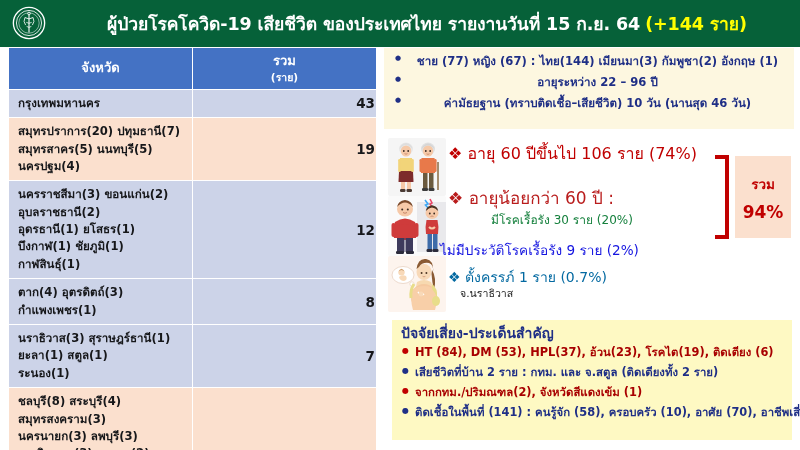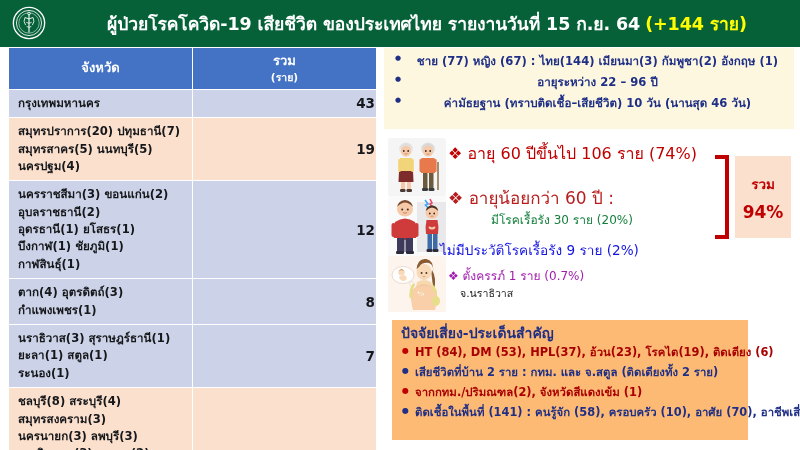--- a/index.html
+++ b/index.html
@@ -158,22 +158,22 @@
     color: #15803d;
     margin-left: 29px;
   }
   #no-chronic-line {
     left: 56px; top: 107px;
     font-size: 13.6px;
     color: #1414e0;
   }
   #pregnant-line {
     left: 64px; top: 134px;
-    font-size: 12px;
-    color: #a21caf;
+    font-size: 14px;
+    color: #0369a1;
   }
   #pregnant-province {
     left: 76px; top: 153px;
     font-size: 10.6px;
     color: #1a1a1a;
   }
 
   
   #sum-bracket {
     position: absolute;
@@ -203,22 +203,22 @@
   #sum-total-box .sum-value {
     color: #c00000;
     font-size: 17px;
     font-weight: bold;
   }
 
   
   #risk-box {
     position: absolute;
     left: 392px; top: 320px;
-    width: 356px; height: 120px;
-    background: #fdba74;
+    width: 400px; height: 120px;
+    background: #fef9c3;
     box-sizing: border-box;
     padding: 5px 4px 4px 8px;
   }
   #risk-title {
     color: #1f2f86;
     font-size: 14px;
     font-weight: bold;
     margin: 0 0 3px 1px;
     line-height: 1.25;
   }

